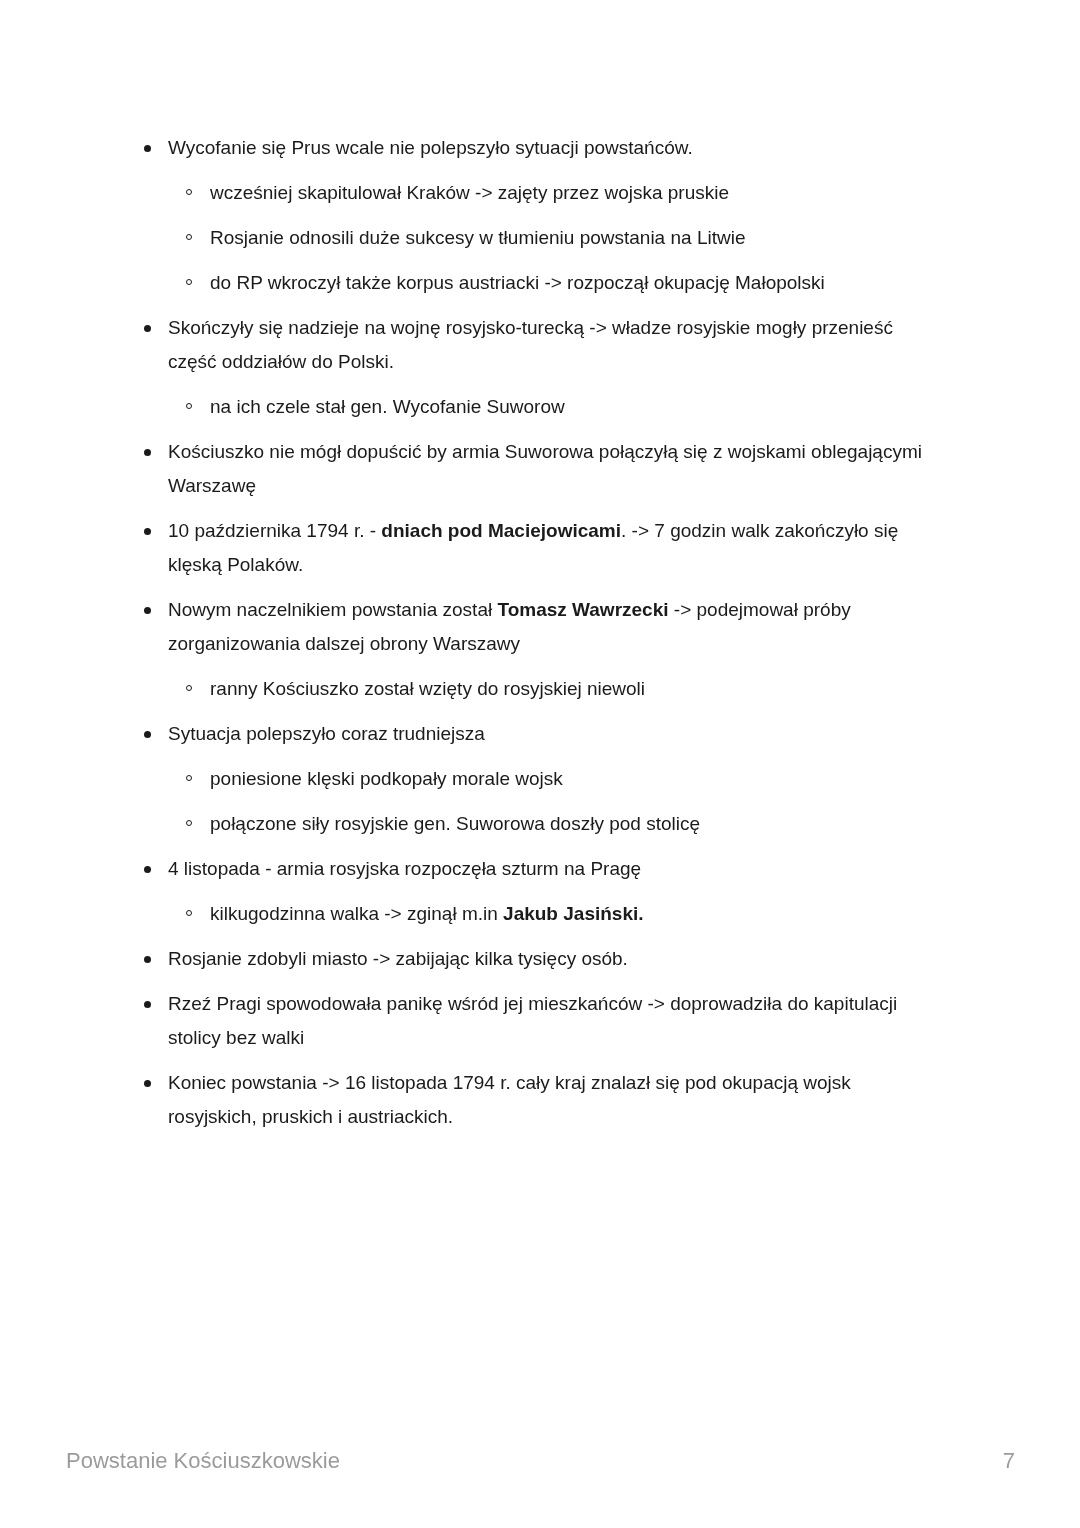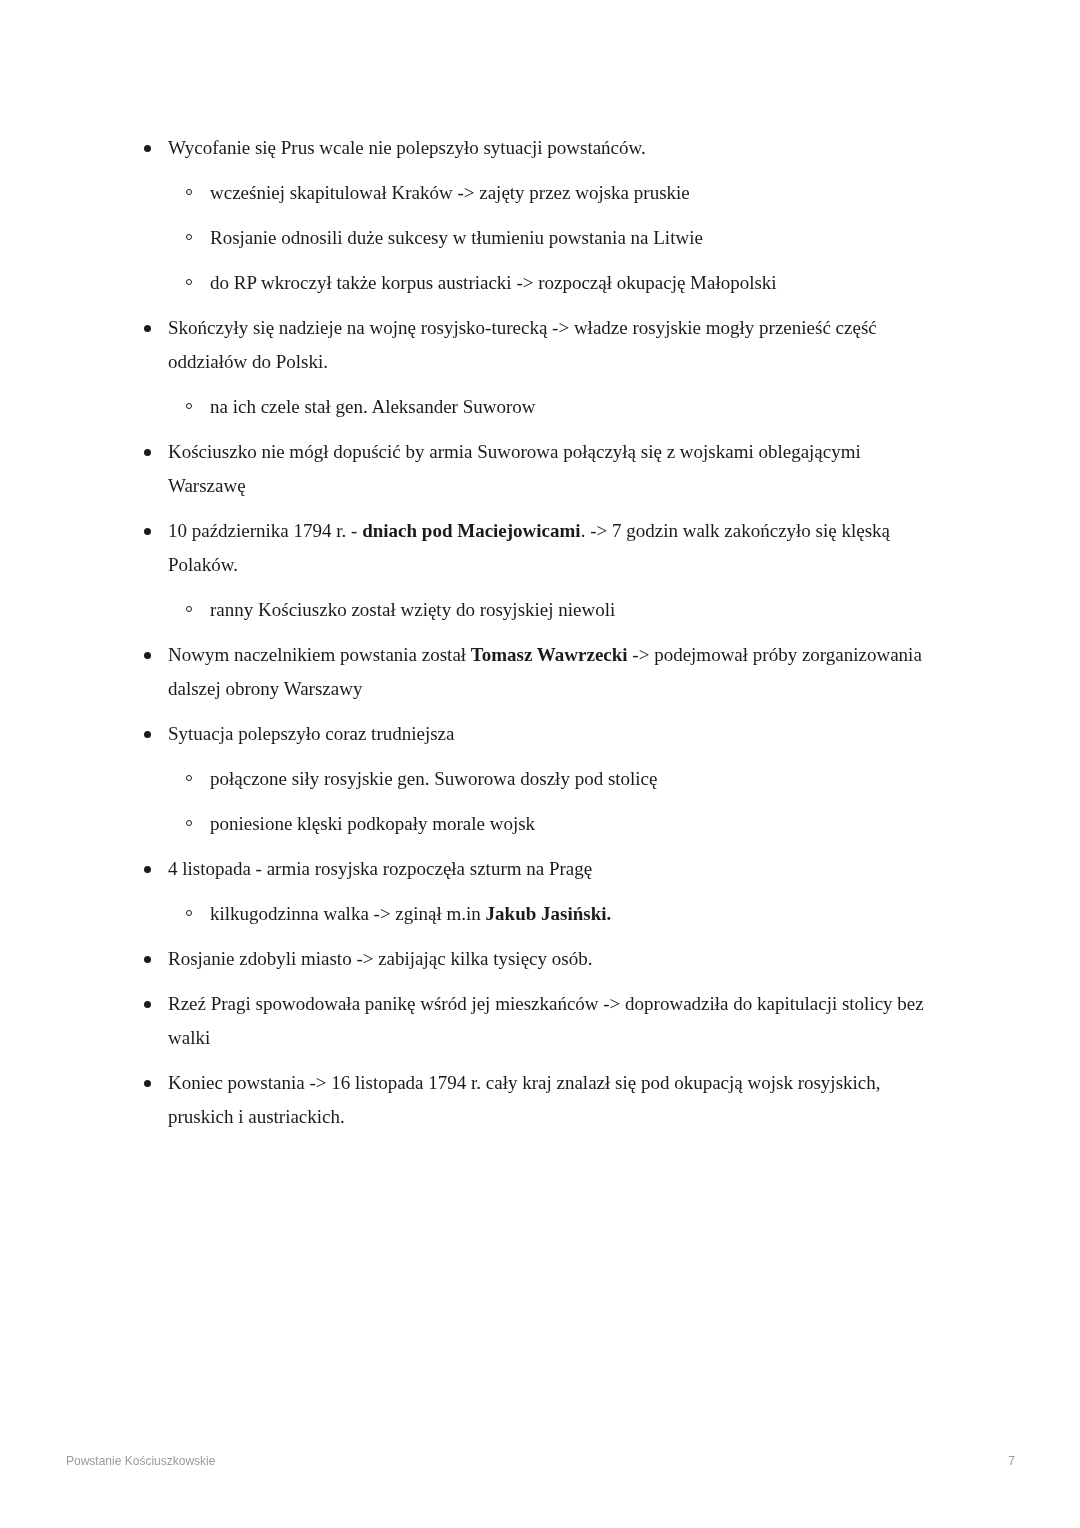--- a/index.html
+++ b/index.html
@@ -40,32 +40,32 @@
     border-radius: 50%;
     background: var(--text-color, #1b1b1b);
   }
   .bullet-box .ring {
     width: 6px; height: 6px;
     margin-top: 13px;
     border-radius: 50%;
     border: 1.6px solid var(--text-color, #1b1b1b);
     background: transparent;
   }
-  .text { flex: 1 1 auto; font-family: Liberation Serif, serif; }
+  .text { flex: 1 1 auto; }
   .text b { font-weight: bold; }
   .footer {
     position: absolute;
     left: 66px;
     right: 65px;
     top: 1450px;
     display: flex;
     justify-content: space-between;
     align-items: baseline;
     color: var(--muted-color, #9b9b9b);
-    font-size: 12px;
+    font-size: 22px;
     line-height: 22px;
   }
 </style>
 </head>
 <body>
 
 <div class="page">
 
   <ul class="notes-list" id="notes-list">
       <li class="item level-1">
@@ -95,63 +95,63 @@
       <li class="item level-1">
         <span class="bullet-box">
           <span class="disc"></span>
         </span>
         <div class="text"><span>Skończyły się nadzieje na wojnę rosyjsko-turecką -&gt; władze rosyjskie mogły przenieść część oddziałów do Polski.</span></div>
       </li>
       <li class="item level-2">
         <span class="bullet-box">
           <span class="ring"></span>
         </span>
-        <div class="text"><span>na ich czele stał gen. Aleksander Suworow</span></div>
+        <div class="text"><span>na ich czele stał gen. Wycofanie Suworow</span></div>
       </li>
       <li class="item level-1">
         <span class="bullet-box">
           <span class="disc"></span>
         </span>
         <div class="text"><span>Kościuszko nie mógł dopuścić by armia Suworowa połączyłą się z wojskami oblegającymi Warszawę</span></div>
       </li>
       <li class="item level-1">
         <span class="bullet-box">
           <span class="disc"></span>
         </span>
         <div class="text"><span>10 października 1794 r. - </span><b>dniach pod Maciejowicami</b><span>. -&gt; 7 godzin walk zakończyło się klęską Polaków.</span></div>
       </li>
+      <li class="item level-1">
+        <span class="bullet-box">
+          <span class="disc"></span>
+        </span>
+        <div class="text"><span>Nowym naczelnikiem powstania został </span><b>Tomasz Wawrzecki</b><span> -&gt; podejmował próby zorganizowania dalszej obrony Warszawy</span></div>
+      </li>
       <li class="item level-2">
         <span class="bullet-box">
           <span class="ring"></span>
         </span>
         <div class="text"><span>ranny Kościuszko został wzięty do rosyjskiej niewoli</span></div>
-      </li>
-      <li class="item level-1">
-        <span class="bullet-box">
-          <span class="disc"></span>
-        </span>
-        <div class="text"><span>Nowym naczelnikiem powstania został </span><b>Tomasz Wawrzecki</b><span> -&gt; podejmował próby zorganizowania dalszej obrony Warszawy</span></div>
       </li>
       <li class="item level-1">
         <span class="bullet-box">
           <span class="disc"></span>
         </span>
         <div class="text"><span>Sytuacja polepszyło coraz trudniejsza</span></div>
       </li>
       <li class="item level-2">
         <span class="bullet-box">
           <span class="ring"></span>
         </span>
-        <div class="text"><span>połączone siły rosyjskie gen. Suworowa doszły pod stolicę</span></div>
+        <div class="text"><span>poniesione klęski podkopały morale wojsk</span></div>
       </li>
       <li class="item level-2">
         <span class="bullet-box">
           <span class="ring"></span>
         </span>
-        <div class="text"><span>poniesione klęski podkopały morale wojsk</span></div>
+        <div class="text"><span>połączone siły rosyjskie gen. Suworowa doszły pod stolicę</span></div>
       </li>
       <li class="item level-1">
         <span class="bullet-box">
           <span class="disc"></span>
         </span>
         <div class="text"><span>4 listopada - armia rosyjska rozpoczęła szturm na Pragę</span></div>
       </li>
       <li class="item level-2">
         <span class="bullet-box">
           <span class="ring"></span>

